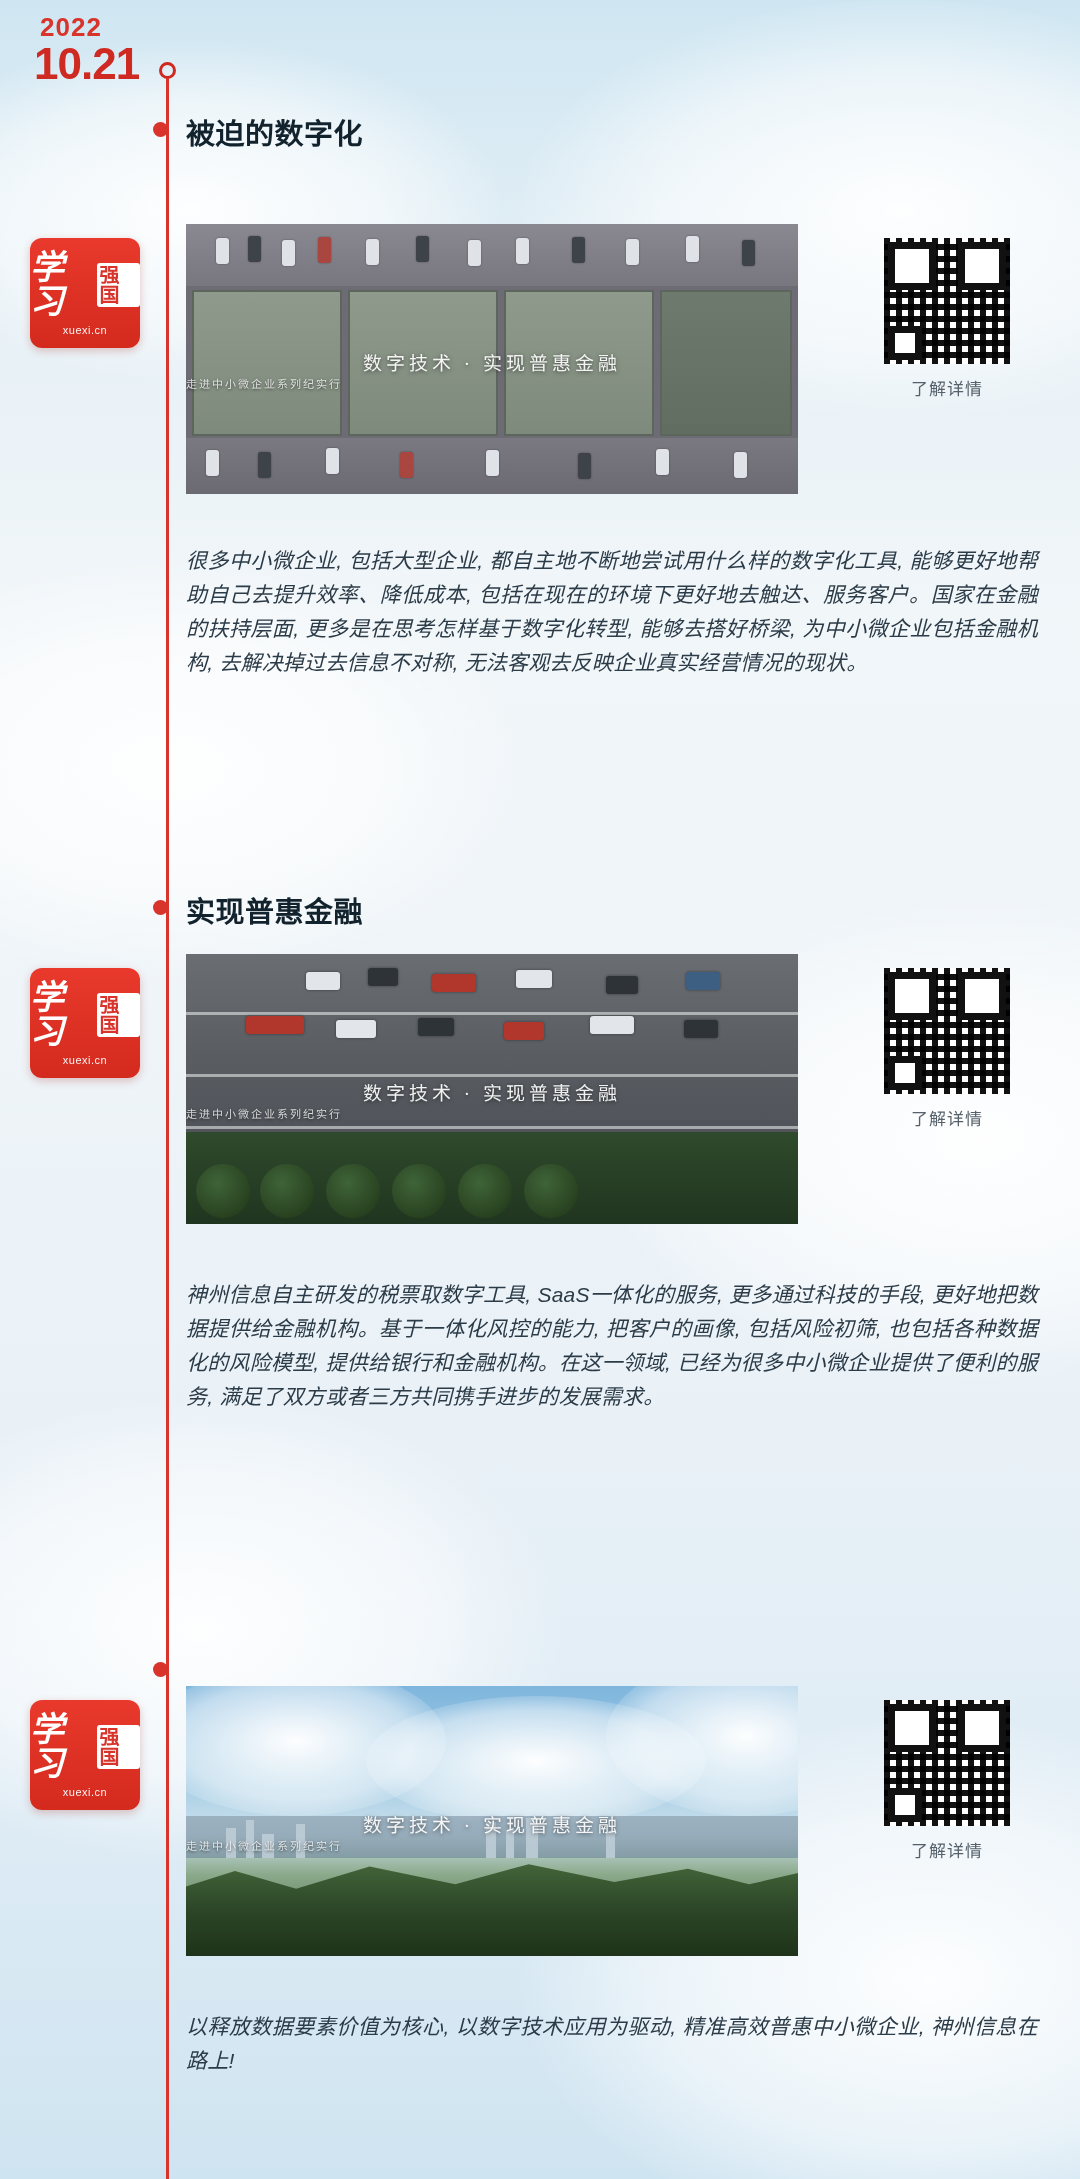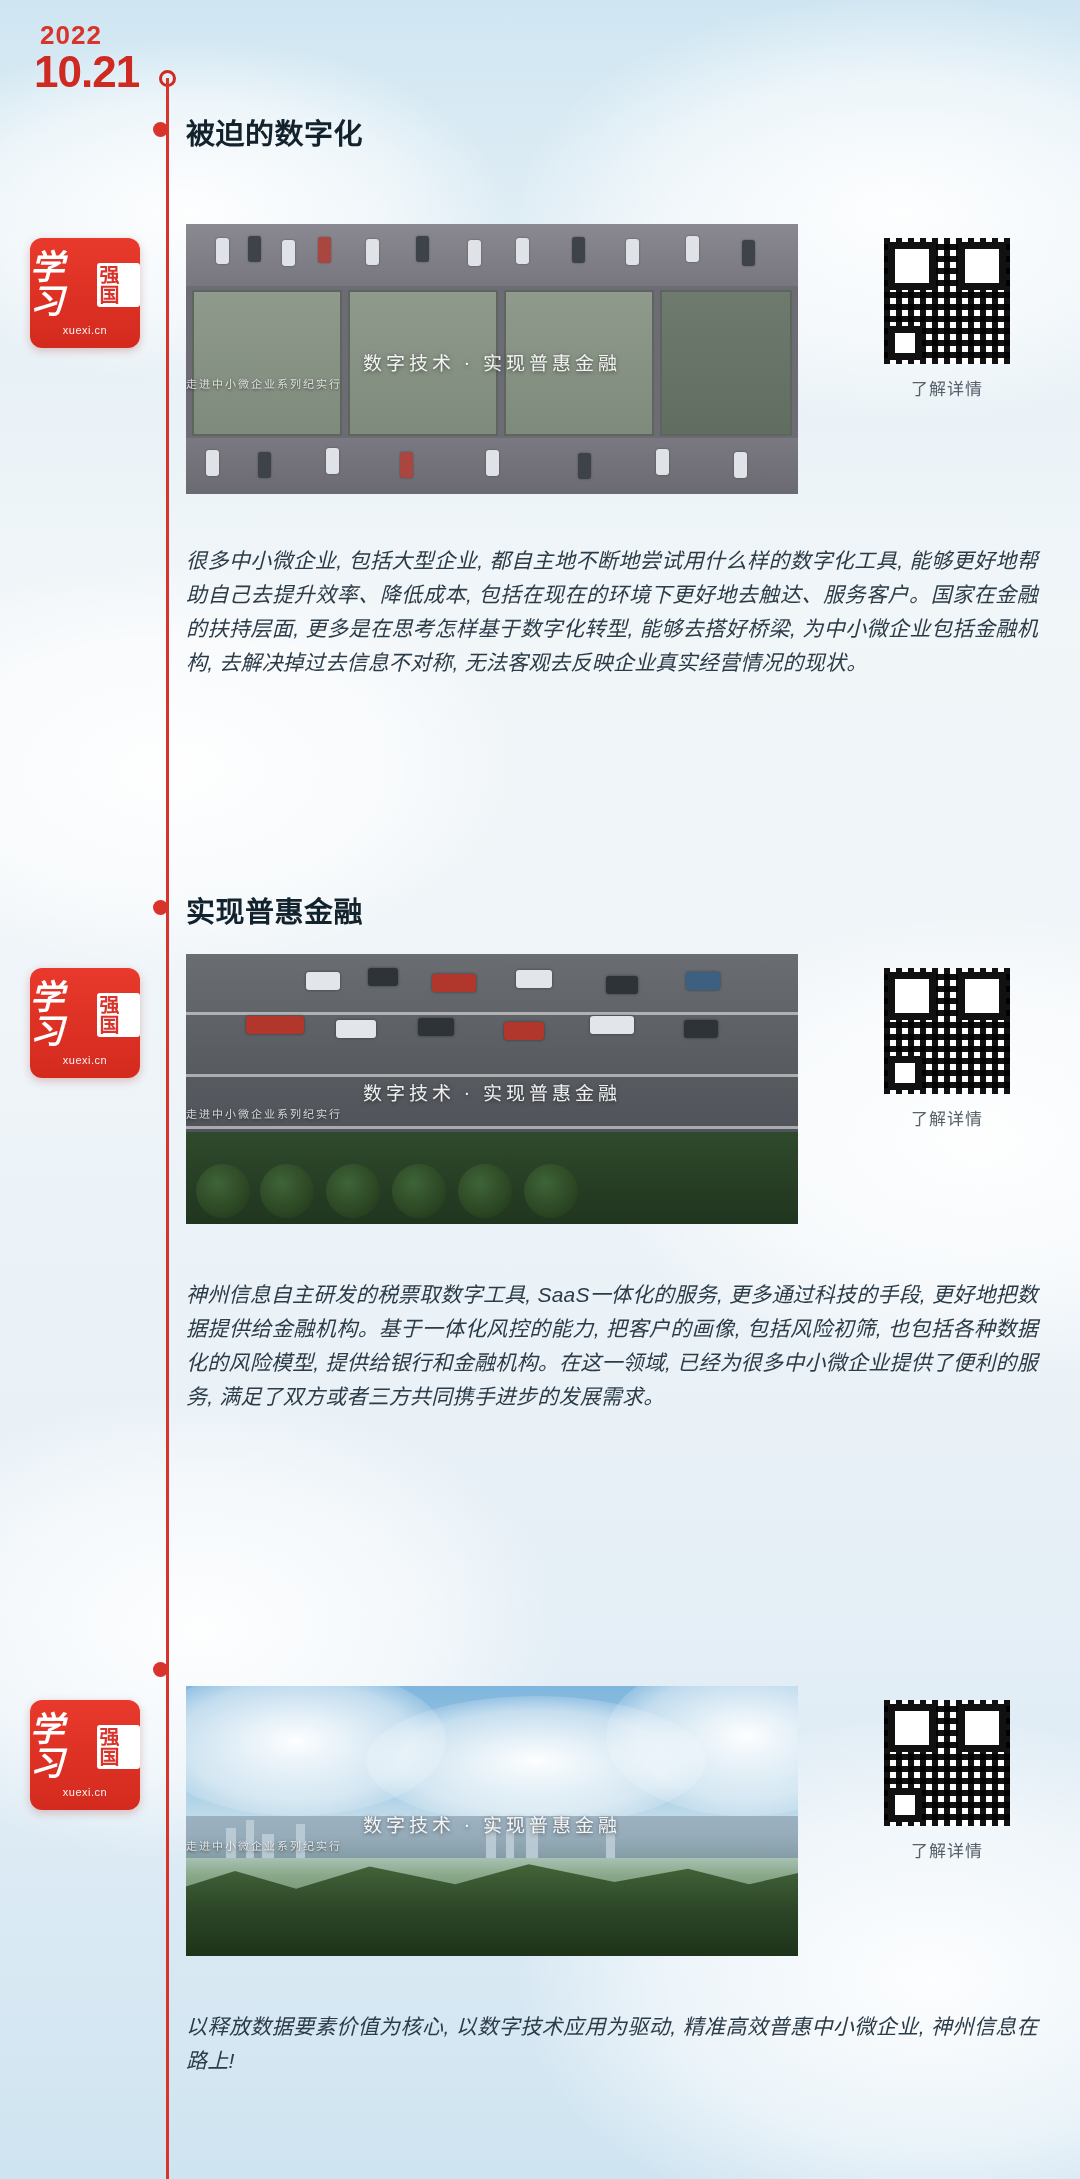--- a/index.html
+++ b/index.html
@@ -23,21 +23,21 @@
   .c1 { left: -120px; top: 40px;   width: 620px; height: 340px; }
   .c2 { left: 520px; top: 0px;     width: 760px; height: 420px; }
   .c3 { left: -180px; top: 560px;  width: 700px; height: 420px; }
   .c4 { left: 600px; top: 900px;   width: 760px; height: 480px; }
   .c5 { left: -160px; top: 1400px; width: 720px; height: 460px; }
   .c6 { left: 520px; top: 1720px;  width: 820px; height: 520px; }
 
   .page { position: relative; width: 1080px; height: 2179px; }
 
   
-  .header { position: absolute; left: 0; top: 0; width: 1080px; padding: 14px 16px 0 34px; margin-top: 8px; }
+  .header { position: absolute; left: 0; top: 0; width: 1080px; padding: 14px 16px 0 34px; }
   .year {
     font-size: 26px;
     color: #d8342b;
     font-weight: 700;
     letter-spacing: 1px;
     line-height: 1;
     margin-left: 6px;
   }
   .headline-row { display: flex; align-items: flex-end; gap: 20px; margin-top: 2px; }
   .date {

